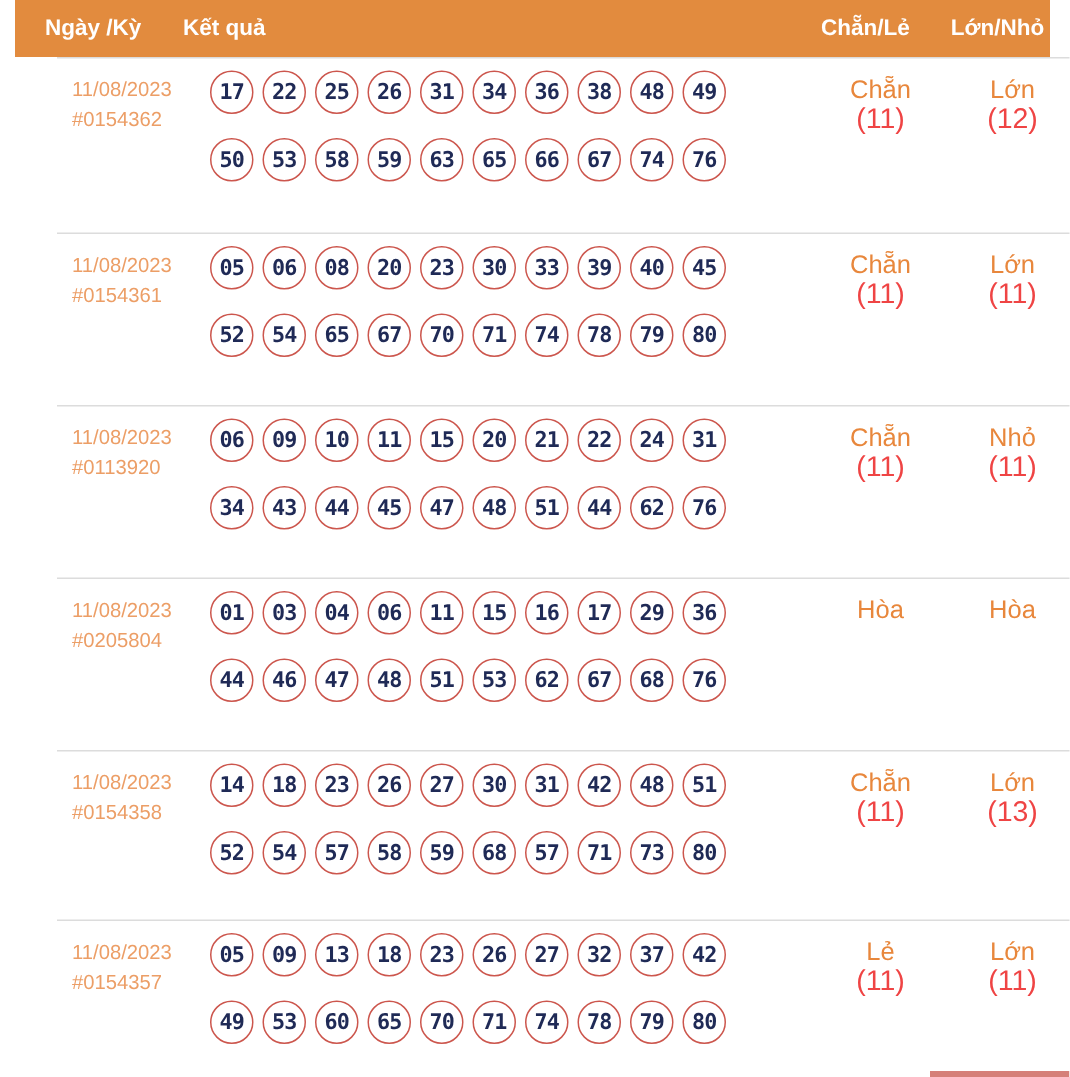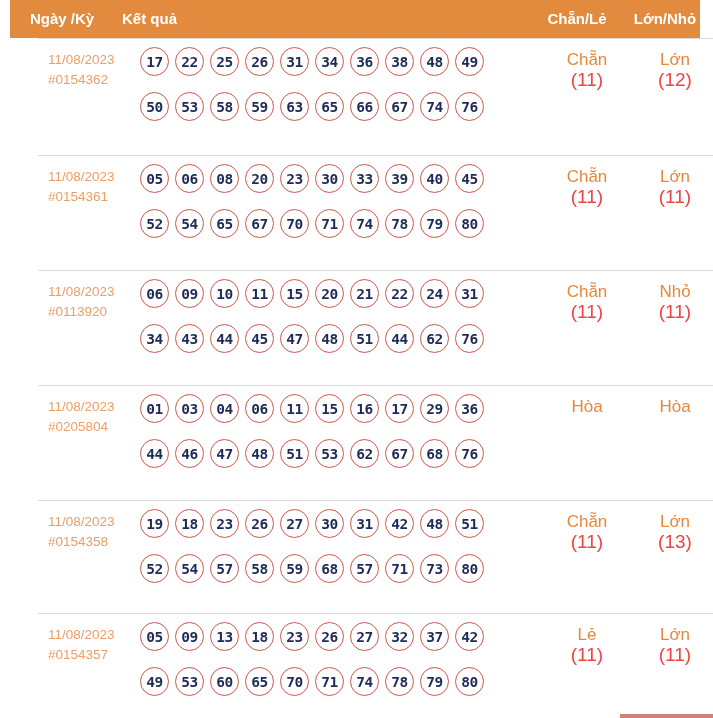--- a/index.html
+++ b/index.html
@@ -215,21 +215,21 @@
           <div class="value">Hòa</div>
         </div>
       </div>
       <div class="row">
         <div class="cell-date">
           <div class="date-line">11/08/2023</div>
           <div class="date-line">#0154358</div>
         </div>
         <div class="balls">
           <div class="ball-line">
-            <div class="ball">19</div>
+            <div class="ball">14</div>
             <div class="ball">18</div>
             <div class="ball">23</div>
             <div class="ball">26</div>
             <div class="ball">27</div>
             <div class="ball">30</div>
             <div class="ball">31</div>
             <div class="ball">42</div>
             <div class="ball">48</div>
             <div class="ball">51</div>
           </div>

